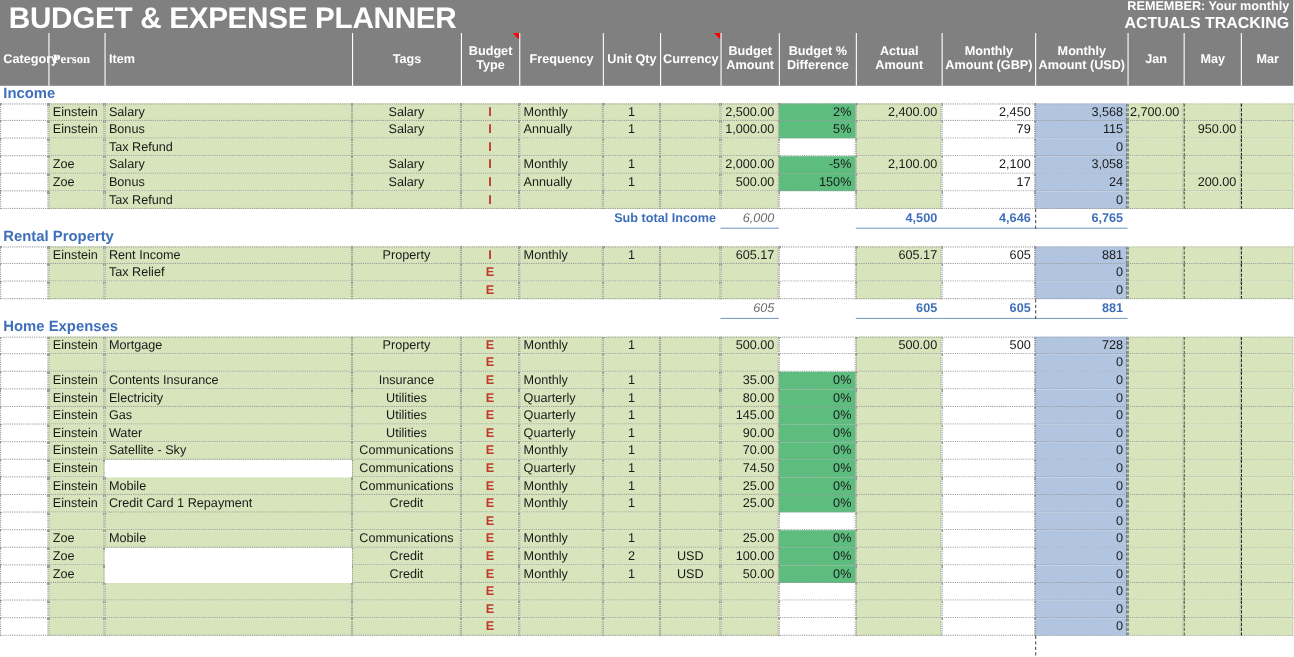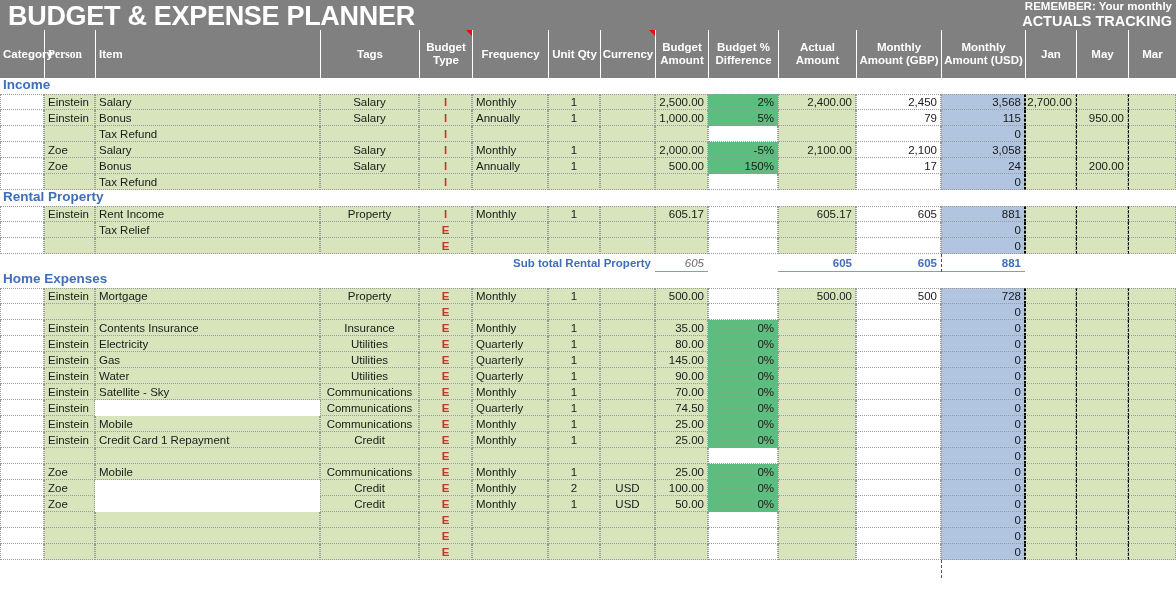--- a/index.html
+++ b/index.html
@@ -412,20 +412,28 @@
         <div class="cell r bg-white dot" style="left: 708px; width: 70px;"></div>
         <div class="cell r bg-green dot" style="left: 778px; width: 78px;"></div>
         <div class="cell r bg-white dot" style="left: 856px; width: 85px;"></div>
         <div class="cell r bg-blue dot dashblk-r" style="left: 941px; width: 84px;">
           <span>0</span>
         </div>
         <div class="cell r bg-green dot dashblk" style="left: 1025px; width: 51px;"></div>
         <div class="cell r bg-green dot dashblk" style="left: 1076px; width: 52px;"></div>
         <div class="cell r bg-green dot dashblk" style="left: 1128px; width: 48px;"></div>
       </div>
+      <div class="row h18">
+        <div class="sub-label" style="left: 320px; width: 335px;">Sub total Income</div>
+        <div class="sub-val italic" style="left: 655px; width: 53px;">6,000</div>
+        <div class="sub-val" style="left: 778px; width: 78px;">4,500</div>
+        <div class="sub-val" style="left: 856px; width: 85px;">4,646</div>
+        <div class="sub-val" style="left: 941px; width: 84px;">6,765</div>
+        <div class="vdash" style="left: 941px;"></div>
+      </div>
       <div class="section-head">
         <span>Rental Property</span>
       </div>
       <div class="row">
         <div class="cell l  dot dot-t" style="left: 0px; width: 44px;"></div>
         <div class="cell l bg-green dot dot-t" style="left: 44px; width: 51px;">
           <span>Einstein</span>
         </div>
         <div class="cell l bg-green dot dot-t" style="left: 95px; width: 225px;">
           <span>Rent Income</span>
@@ -500,21 +508,20 @@
         <div class="cell r bg-green dot" style="left: 778px; width: 78px;"></div>
         <div class="cell r bg-white dot" style="left: 856px; width: 85px;"></div>
         <div class="cell r bg-blue dot dashblk-r" style="left: 941px; width: 84px;">
           <span>0</span>
         </div>
         <div class="cell r bg-green dot dashblk" style="left: 1025px; width: 51px;"></div>
         <div class="cell r bg-green dot dashblk" style="left: 1076px; width: 52px;"></div>
         <div class="cell r bg-green dot dashblk" style="left: 1128px; width: 48px;"></div>
       </div>
       <div class="row h18">
-        <div class="sub-label" style="left: 320px; width: 335px;">Sub total Rental Property</div>
         <div class="sub-val italic" style="left: 655px; width: 53px;">605</div>
         <div class="sub-val" style="left: 778px; width: 78px;">605</div>
         <div class="sub-val" style="left: 856px; width: 85px;">605</div>
         <div class="sub-val" style="left: 941px; width: 84px;">881</div>
         <div class="vdash" style="left: 941px;"></div>
       </div>
       <div class="section-head">
         <span>Home Expenses</span>
       </div>
       <div class="row">

